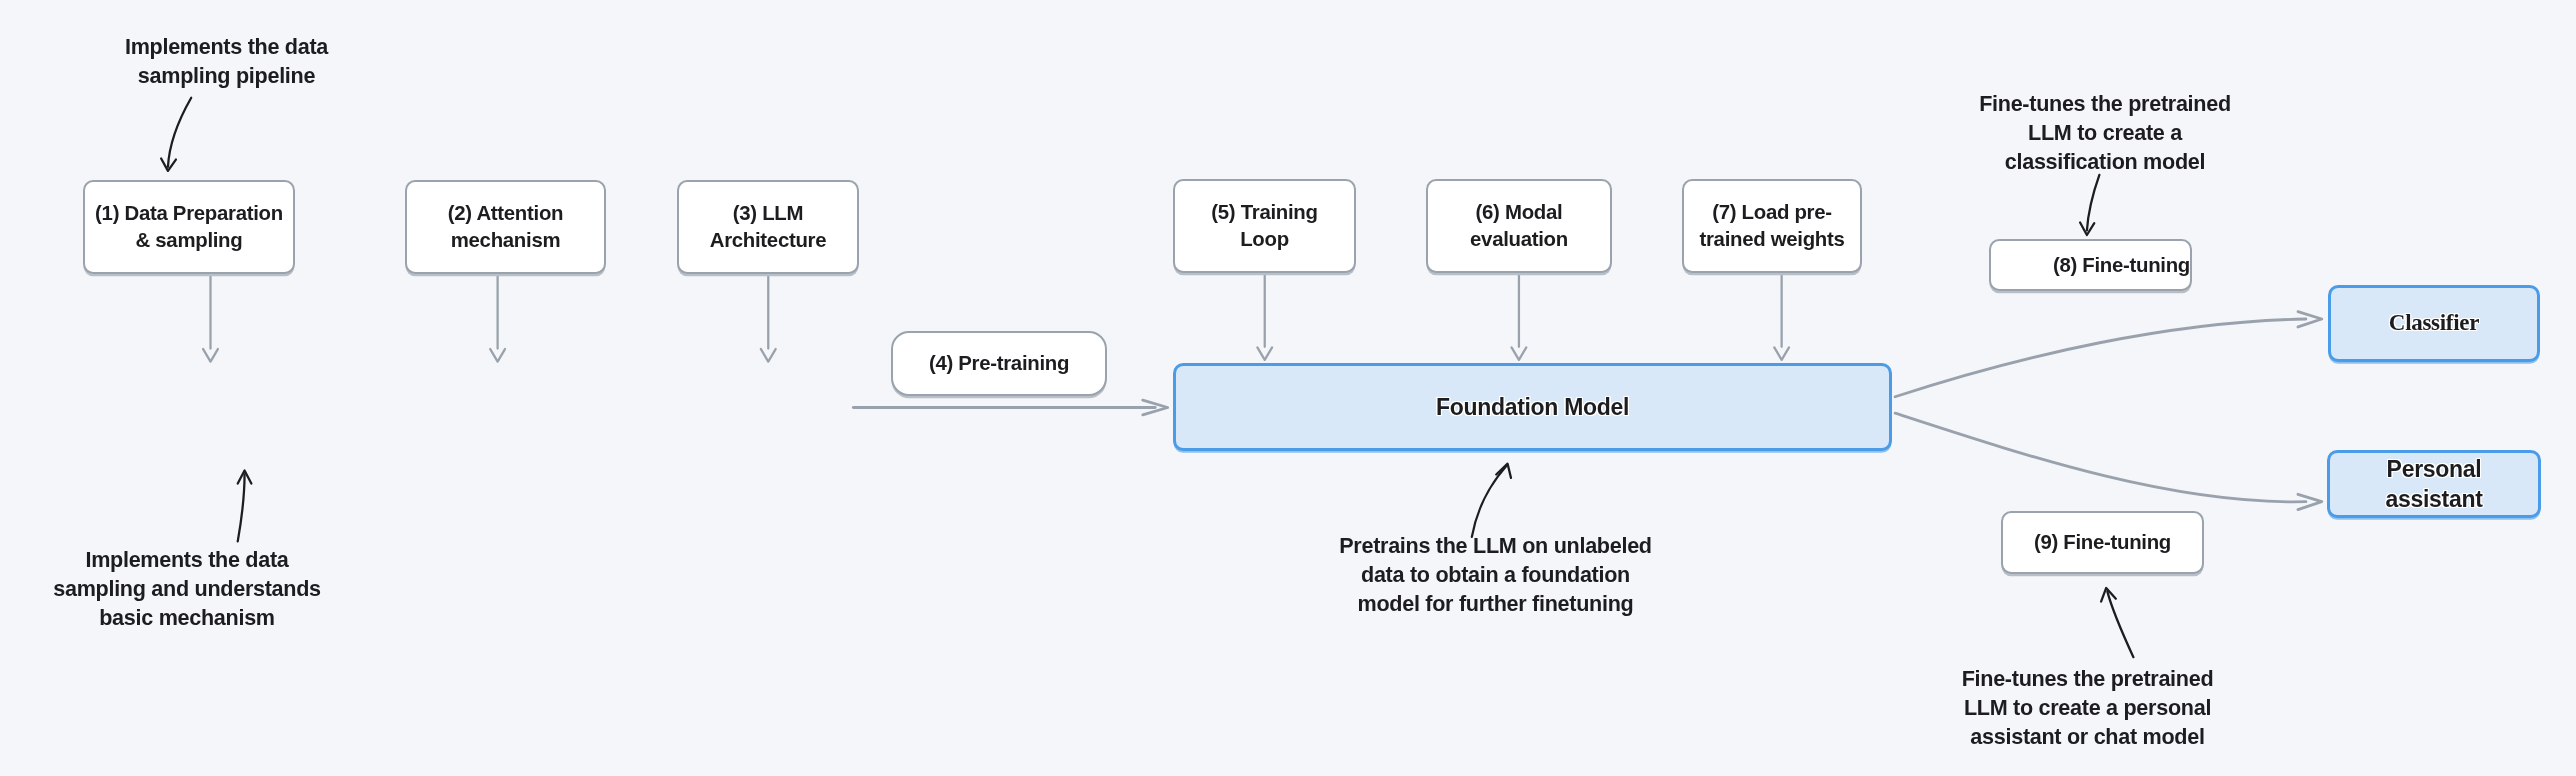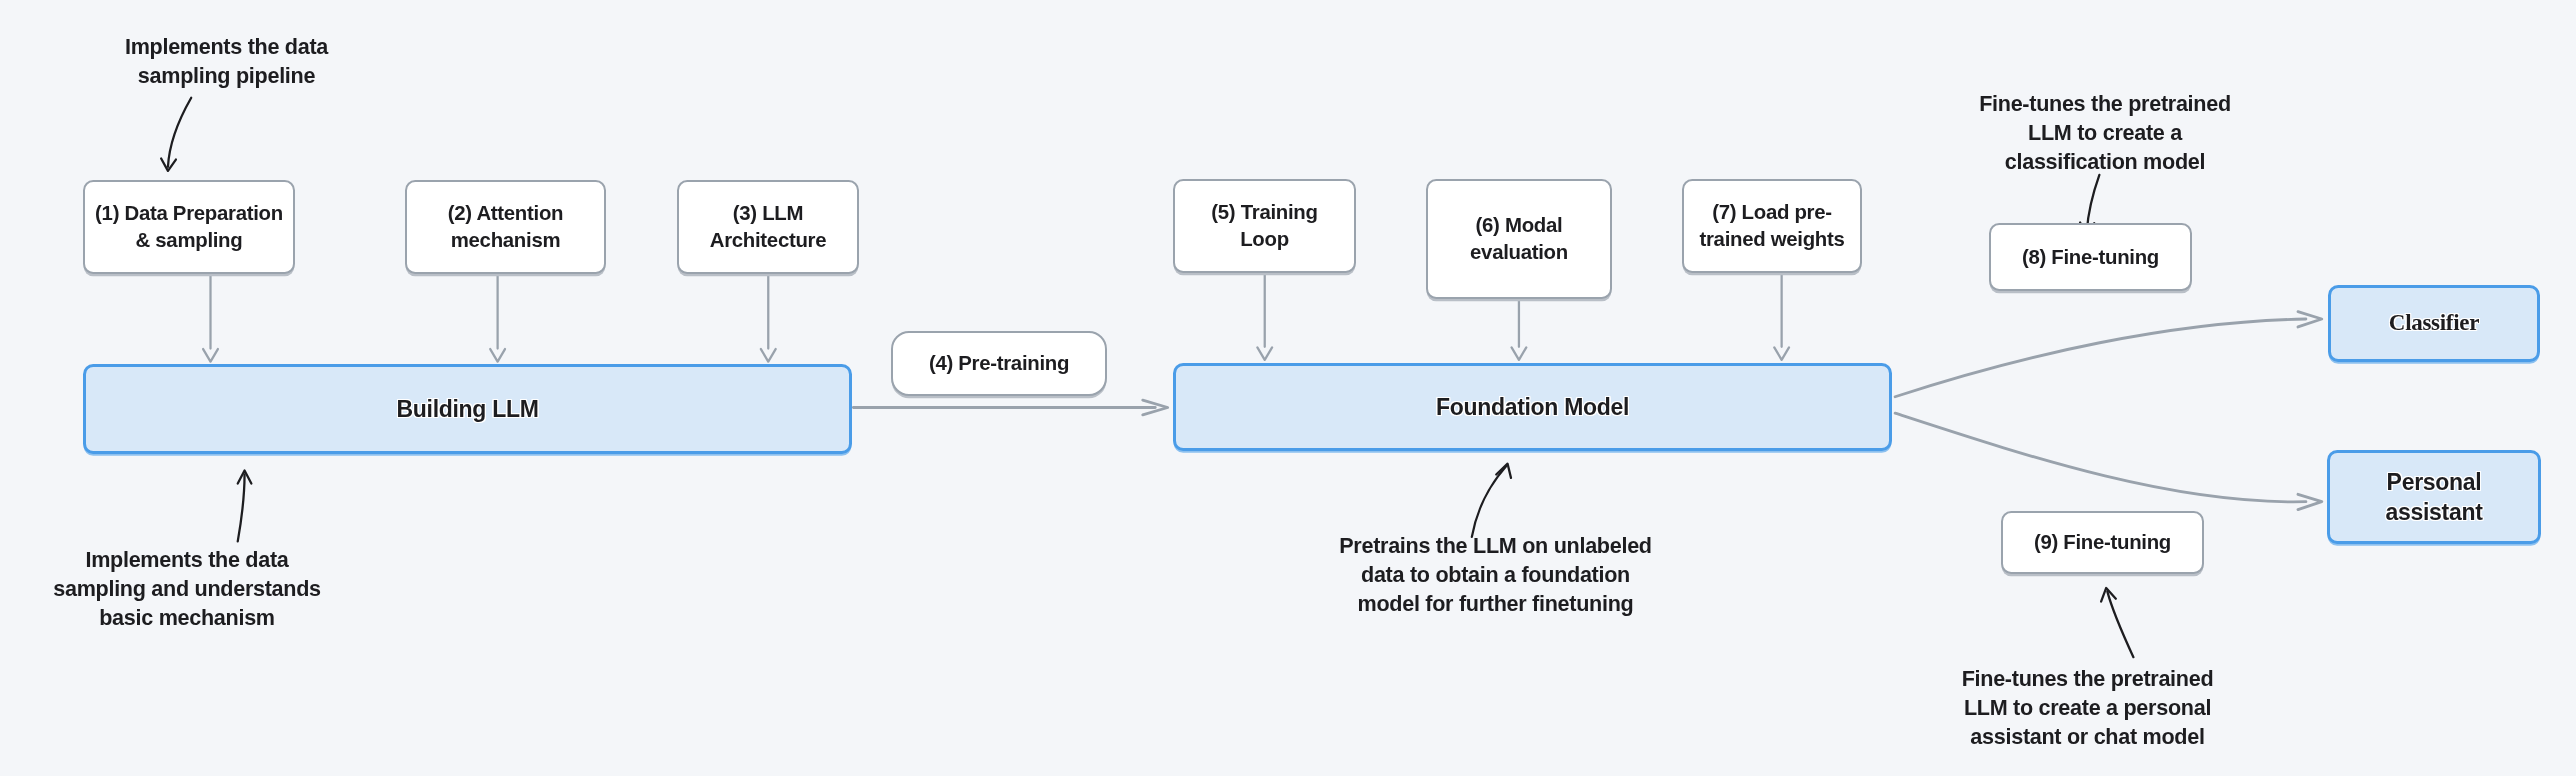--- a/index.html
+++ b/index.html
@@ -161,45 +161,42 @@
     <div class="lbl">(3) LLM
 Architecture</div>
   </div>
   <div class="box step-box" style="left:891px; top:331px; width:216px; height:65px;border-radius:18px;">
     <div class="lbl">(4) Pre-training</div>
   </div>
   <div class="box step-box" style="left:1173px; top:179px; width:183px; height:94px;">
     <div class="lbl">(5) Training
 Loop</div>
   </div>
-  <div class="box step-box" style="left:1426px; top:179px; width:186px; height:120px;">
+  <div class="box step-box" style="left:1426px; top:179px; width:186px; height:94px;">
     <div class="lbl">(6) Modal
 evaluation</div>
   </div>
   <div class="box step-box" style="left:1682px; top:179px; width:180px; height:94px;">
     <div class="lbl">(7) Load pre-
 trained weights</div>
   </div>
-  <div class="box step-box" style="left:1989px; top:223px; width:203px; height:68px;">
+  <div class="box step-box" style="left:1989px; top:239px; width:203px; height:52px;justify-content:flex-end;">
     <div class="lbl">(8) Fine-tuning</div>
   </div>
   <div class="box step-box" style="left:1989px; top:511px; width:203px; height:63px;margin-left:12px;">
     <div class="lbl">(9) Fine-tuning</div>
   </div>
 
-  <div class="box stage-box" style="left:83px; top:364px; width:769px; height:90px;">
-    <div class="lbl">Building LLM</div>
-  </div>
   <div class="box stage-box" style="left:1173px; top:363px; width:719px; height:88px;">
     <div class="lbl">Foundation Model</div>
   </div>
   <div class="box stage-box" style="left:2328px; top:285px; width:212px; height:77px;font-family:Liberation Serif, serif;">
     <div class="lbl">Classifier</div>
   </div>
-  <div class="box stage-box" style="left:2327px; top:450px; width:214px; height:94px;">
+  <div class="box stage-box" style="left:2327px; top:450px; width:214px; height:68px;">
     <div class="lbl">Personal
 assistant</div>
   </div>
 
   <div class="annotation" style="left:79px; top:33px; width:295px;">Implements the data
 sampling pipeline</div>
   <div class="annotation" style="left:14px; top:546px; width:346px;">Implements the data
 sampling and understands
 basic mechanism</div>
   <div class="annotation" style="left:1314px; top:532px; width:363px;">Pretrains the LLM on unlabeled

